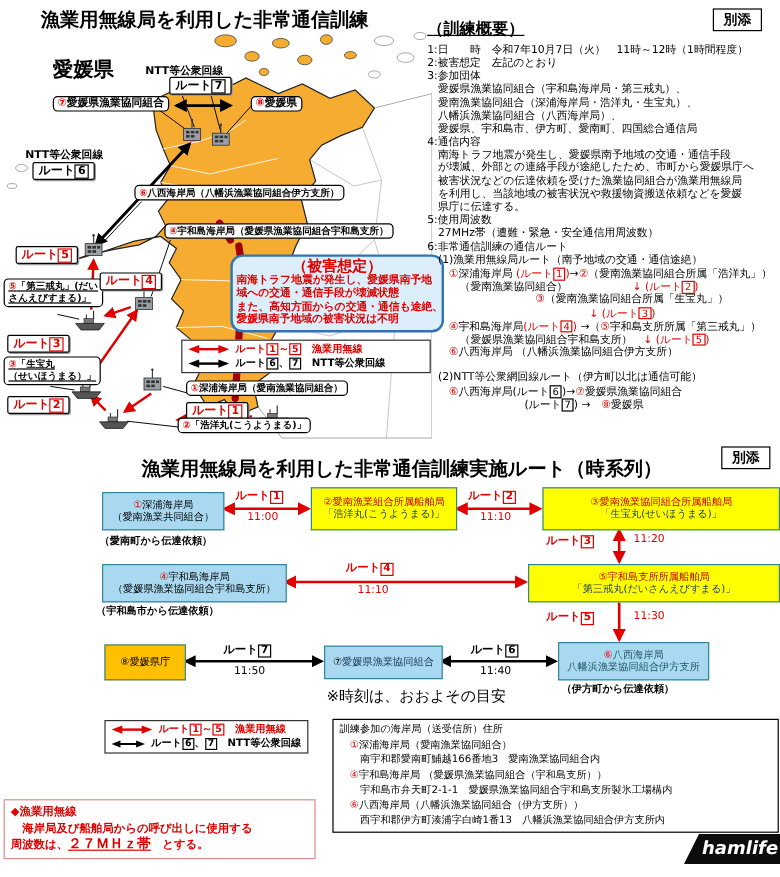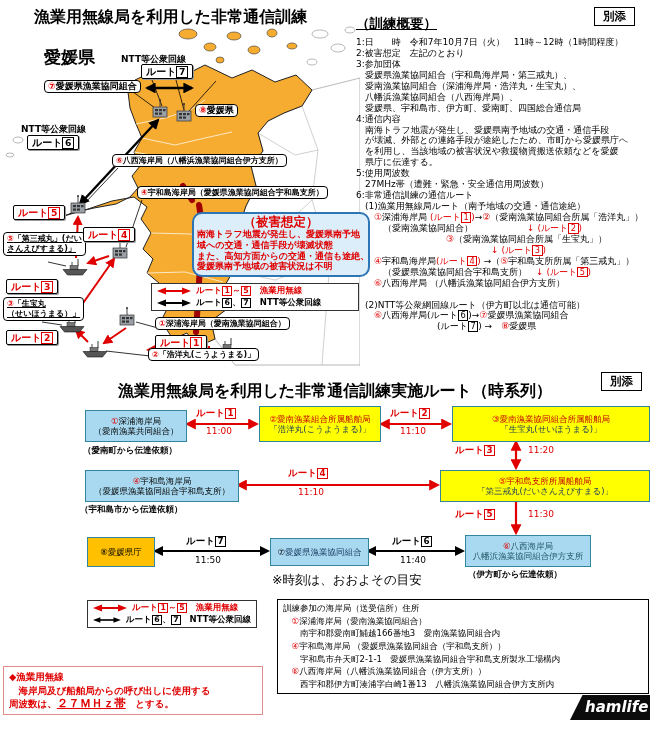--- a/index.html
+++ b/index.html
@@ -168,21 +168,21 @@
     <use href="#ship" transform="translate(72,305)"></use>
     <use href="#ship" transform="translate(75,248)"></use>
     <use href="#ship" transform="translate(228,327)"></use>
   </svg>
 
   <div class="abs ntt" style="left:120px;top:53px;">NTT等公衆回線</div>
   <div class="abs tag" style="left:141px;top:64px;"><span>ルート</span><span class="c-box">7</span></div>
   <div class="abs callout" style="left:44px;top:80px;font-size:9px;">
     <span class="num">⑦</span><span>愛媛県漁業協同組合</span>
   </div>
-  <div class="abs callout" style="left:195px;top:80px;font-size:9px;margin-top:24px;">
+  <div class="abs callout" style="left:209px;top:80px;font-size:9px;">
     <span class="num">⑧</span><span>愛媛県</span>
   </div>
   <div class="abs ntt" style="left:20px;top:123px;">NTT等公衆回線</div>
   <div class="abs tag" style="left:27px;top:135px;"><span>ルート</span><span class="c-box">6</span></div>
   <div class="abs callout" style="left:112px;top:154px;">
     <span class="num">⑥</span><span>八西海岸局（八幡浜漁業協同組合伊方支所）</span>
   </div>
   <div class="abs callout" style="left:137px;top:186px;">
     <span class="num">④</span><span>宇和島海岸局（愛媛県漁業協同組合宇和島支所）</span>
   </div>
@@ -240,20 +240,21 @@
       <div class="tline"><span>1:日　　時　令和7年10月7日（火）　11時～12時（1時間程度）</span></div>
       <div class="tline"><span>2:被害想定　左記のとおり</span></div>
       <div class="tline"><span>3:参加団体</span></div>
       <div class="tline"><span>　愛媛県漁業協同組合（宇和島海岸局・第三戒丸）、</span></div>
       <div class="tline"><span>　愛南漁業協同組合（深浦海岸局・浩洋丸・生宝丸）、</span></div>
       <div class="tline"><span>　八幡浜漁業協同組合（八西海岸局）、</span></div>
       <div class="tline"><span>　愛媛県、宇和島市、伊方町、愛南町、四国総合通信局</span></div>
       <div class="tline"><span>4:通信内容</span></div>
       <div class="tline"><span>　南海トラフ地震が発生し、愛媛県南予地域の交通・通信手段</span></div>
       <div class="tline"><span>　が壊滅、外部との連絡手段が途絶したため、市町から愛媛県庁へ</span></div>
+      <div class="tline"><span>　被害状況などの伝達依頼を受けた漁業協同組合が漁業用無線局</span></div>
       <div class="tline"><span>　を利用し、当該地域の被害状況や救援物資搬送依頼などを愛媛</span></div>
       <div class="tline"><span>　県庁に伝達する。</span></div>
       <div class="tline"><span>5:使用周波数</span></div>
       <div class="tline"><span>　27MHz帯（遭難・緊急・安全通信用周波数）</span></div>
       <div class="tline"><span>6:非常通信訓練の通信ルート</span></div>
       <div class="tline"><span>　(1)漁業用無線局ルート（南予地域の交通・通信途絶）</span></div>
       <div class="tline"><span>　　</span><span class="c-r">①</span><span>深浦海岸局 </span><span class="c-r">(ルート</span><span class="c-r c-box">1</span><span class="c-r">)</span><span>→</span><span class="c-r">②</span><span>（愛南漁業協同組合所属「浩洋丸」）</span></div>
       <div class="tline"><span>　　　（愛南漁業協同組合）　　　　　　</span><span class="c-r">↓ (ルート</span><span class="c-r c-box">2</span><span class="c-r">)</span></div>
       <div class="tline"><span>　　　　　　　　　　</span><span class="c-r">③</span><span>（愛南漁業協同組合所属「生宝丸」）</span></div>
       <div class="tline"><span>　　　　　　　　　　　　　　　</span><span class="c-r">↓ (ルート</span><span class="c-r c-box">3</span><span class="c-r">)</span></div>

